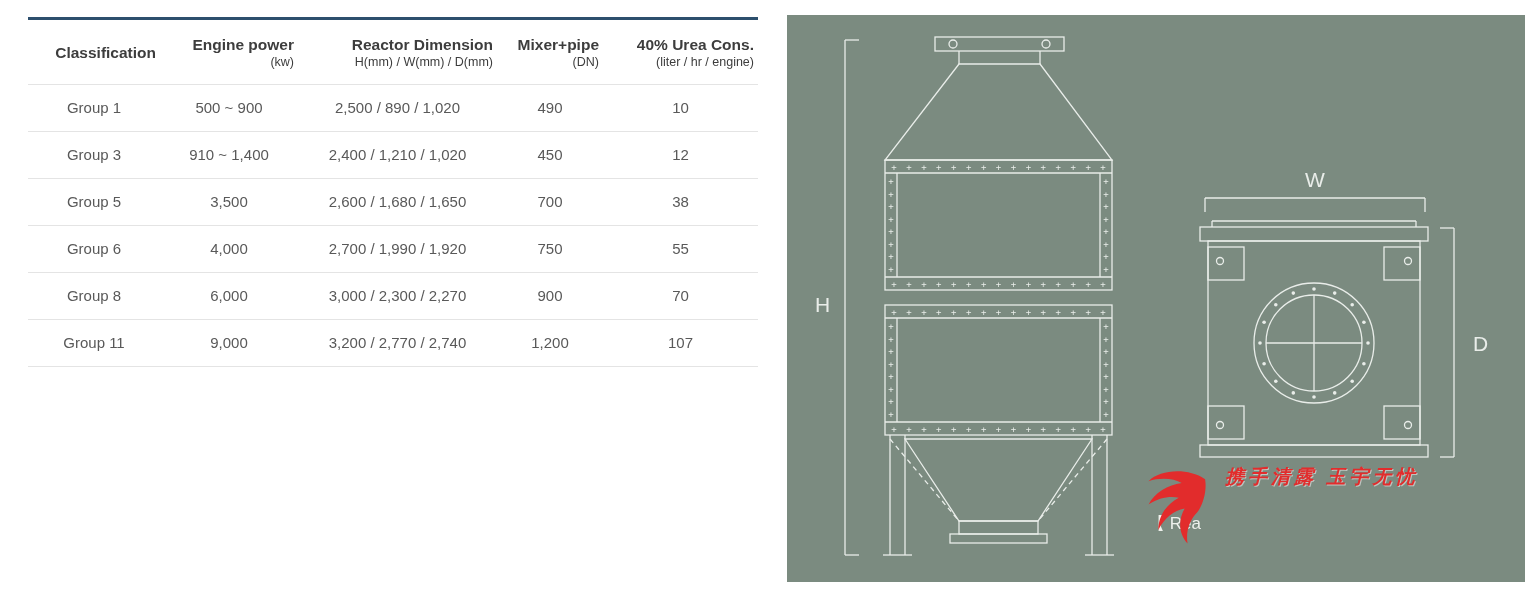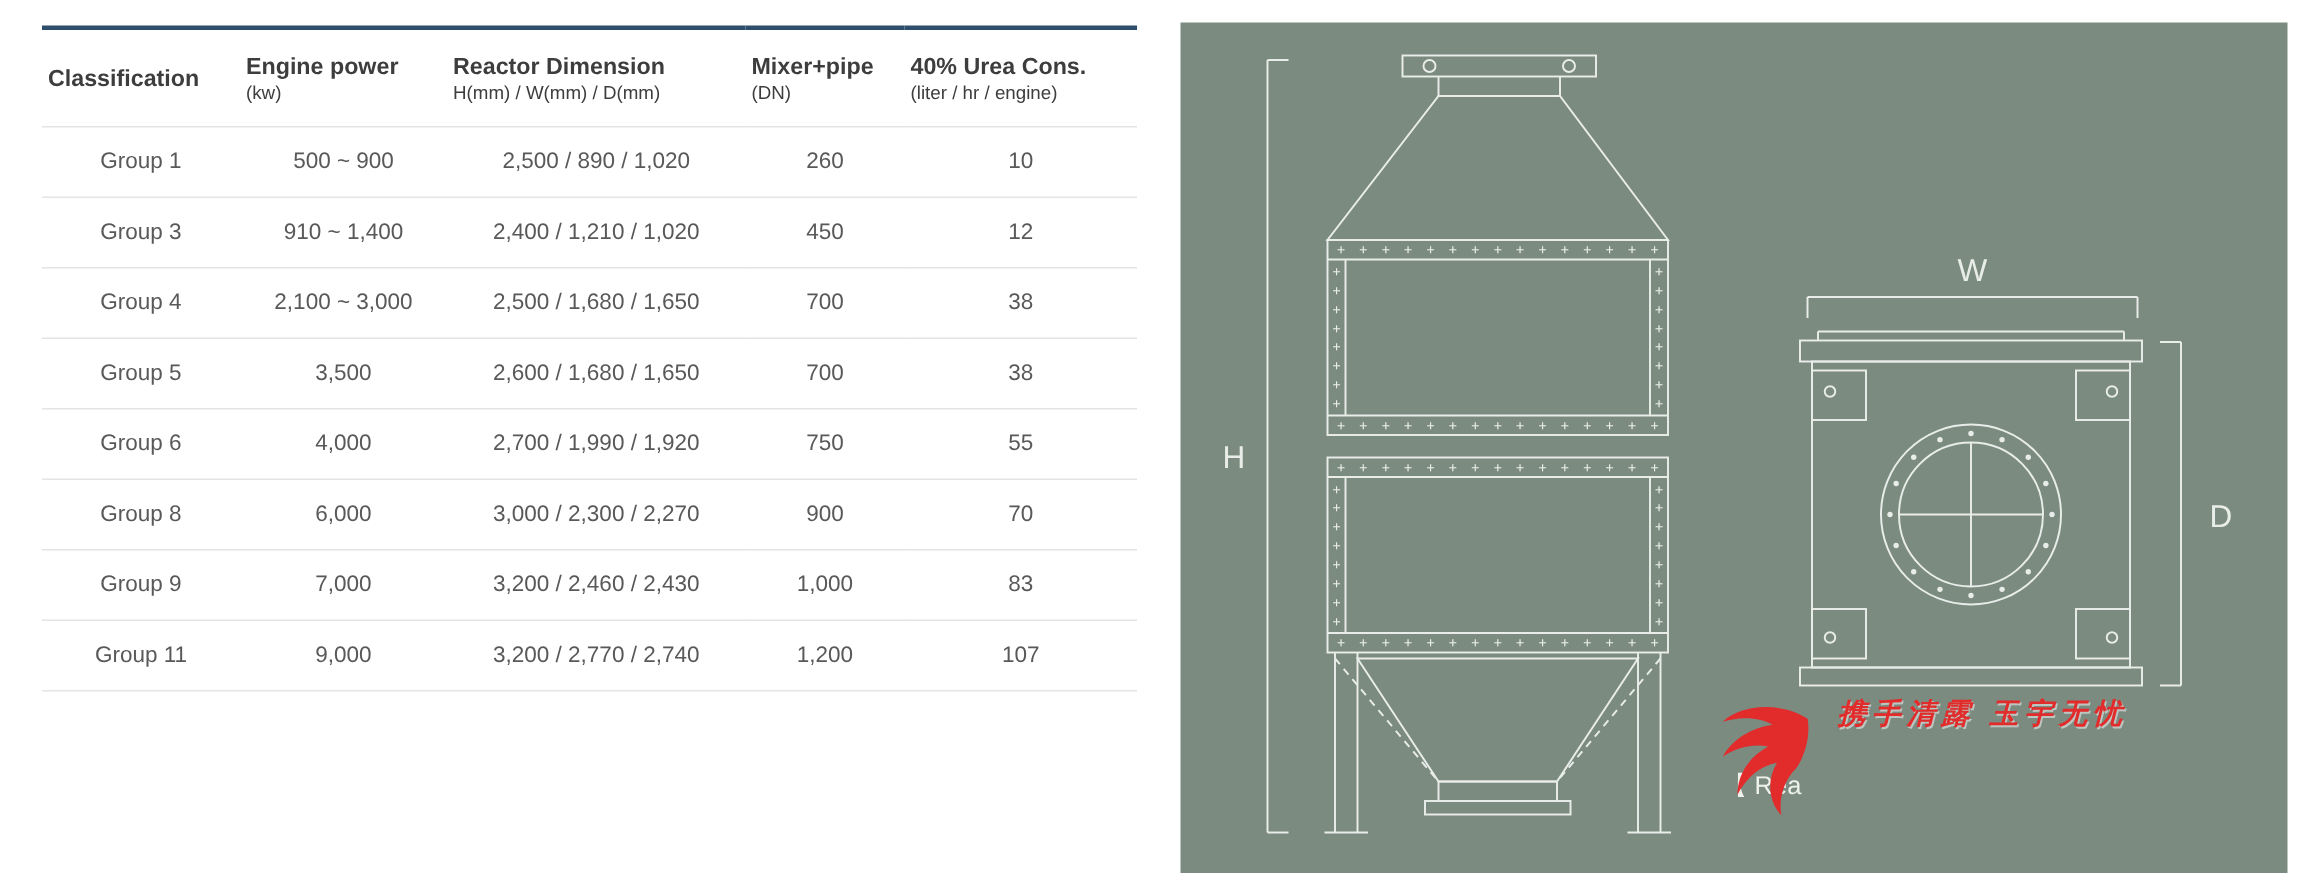--- a/index.html
+++ b/index.html
@@ -15,21 +15,21 @@
   html,body{margin:0;padding:0;}
   body{
     width:1535px;height:597px;position:relative;overflow:hidden;
     background:#ffffff;font-family:"Liberation Sans", sans-serif;
   }
 
   
   .spec-table{position:absolute;left:28px;top:17px;}
   table{width:730px;border-collapse:collapse;border-top:3px solid var(--topbar);}
   thead th{
-    padding:15px 4px 13px;vertical-align:middle;text-align:left;
+    padding:15px 4px 13px;vertical-align:middle;text-align:right;
     border-bottom:1px solid var(--divider);
   }
   .col-label{display:block;font-size:15.5px;font-weight:bold;color:var(--header-text);line-height:1.25;}
   .col-sub{display:block;font-size:12.5px;font-weight:normal;color:var(--header-text);line-height:1.3;}
   tbody td{
     height:44px;text-align:center;vertical-align:middle;
     font-size:15px;color:var(--body-text);
     border-bottom:1px solid var(--divider);
     margin-top:44px;
   }
@@ -91,64 +91,50 @@
           <span class="col-label">40% Urea Cons.</span>
           <span class="col-sub">(liter / hr / engine)</span>
         </th>
       </tr>
     </thead>
     <tbody>
       <tr>
         <td>Group 1</td>
         <td>500 ~ 900</td>
         <td>2,500 / 890 / 1,020</td>
-        <td>260</td>
+        <td>490</td>
         <td>10</td>
       </tr>
       <tr>
         <td>Group 3</td>
         <td>910 ~ 1,400</td>
         <td>2,400 / 1,210 / 1,020</td>
         <td>450</td>
         <td>12</td>
       </tr>
       <tr>
-        <td>Group 4</td>
-        <td>2,100 ~ 3,000</td>
-        <td>2,500 / 1,680 / 1,650</td>
-        <td>700</td>
-        <td>38</td>
-      </tr>
-      <tr>
         <td>Group 5</td>
         <td>3,500</td>
         <td>2,600 / 1,680 / 1,650</td>
         <td>700</td>
         <td>38</td>
       </tr>
       <tr>
         <td>Group 6</td>
         <td>4,000</td>
         <td>2,700 / 1,990 / 1,920</td>
         <td>750</td>
         <td>55</td>
       </tr>
       <tr>
         <td>Group 8</td>
         <td>6,000</td>
         <td>3,000 / 2,300 / 2,270</td>
         <td>900</td>
         <td>70</td>
-      </tr>
-      <tr>
-        <td>Group 9</td>
-        <td>7,000</td>
-        <td>3,200 / 2,460 / 2,430</td>
-        <td>1,000</td>
-        <td>83</td>
       </tr>
       <tr>
         <td>Group 11</td>
         <td>9,000</td>
         <td>3,200 / 2,770 / 2,740</td>
         <td>1,200</td>
         <td>107</td>
       </tr>
     </tbody>
   </table>

